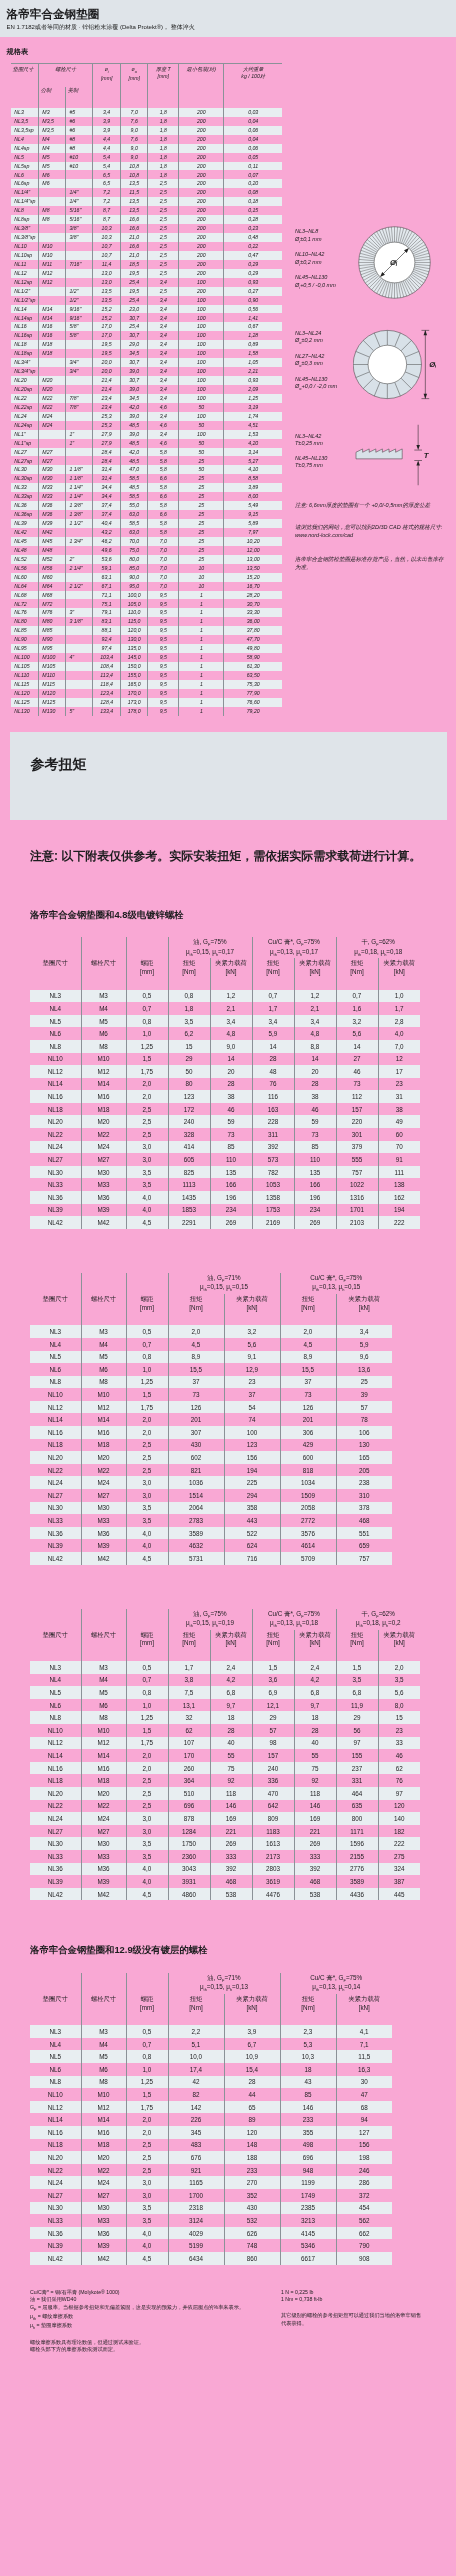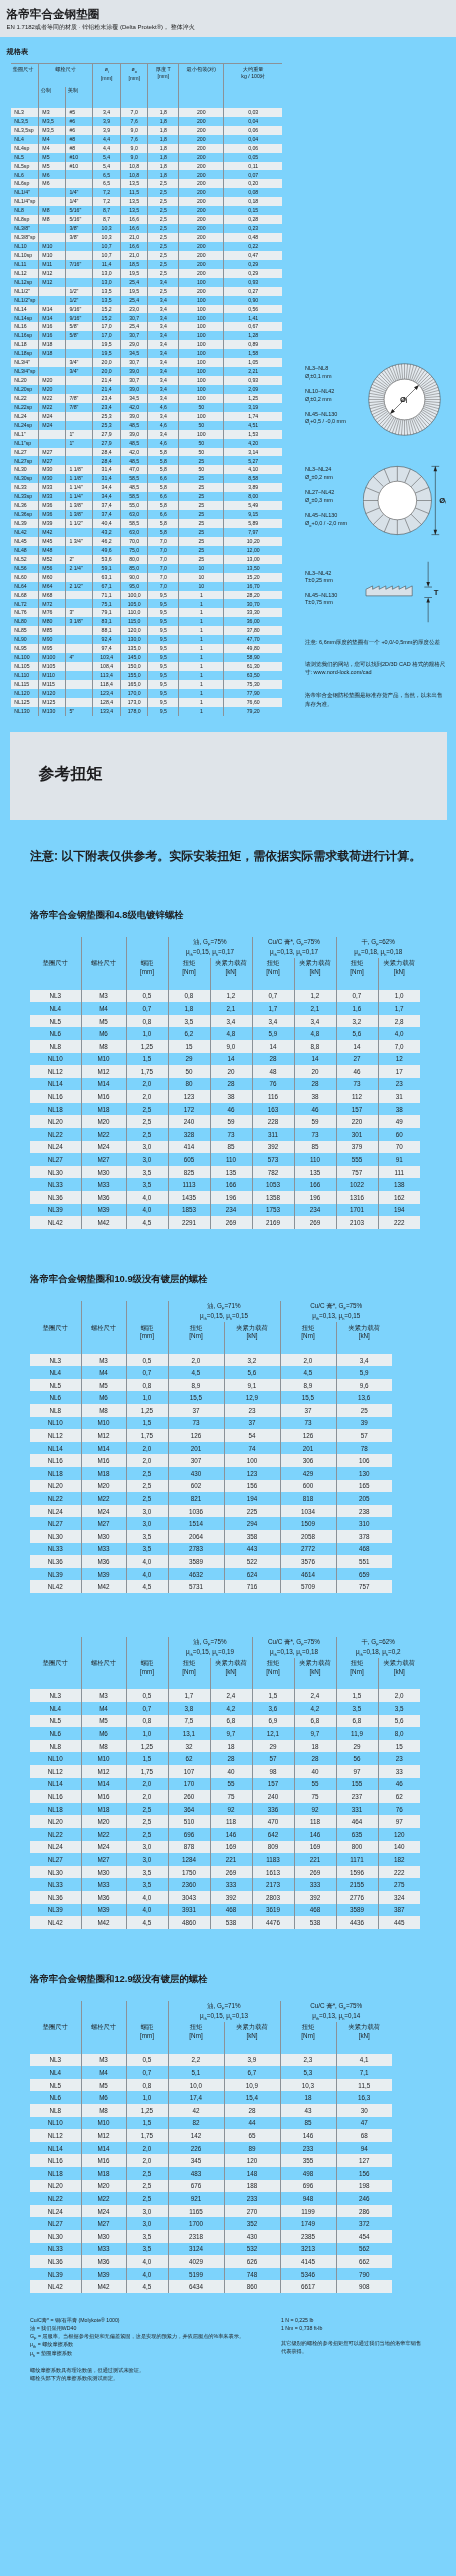--- a/index.html
+++ b/index.html
@@ -9,31 +9,31 @@
     --ink:#1d1d1f;
   }
   *{box-sizing:border-box;}
   html,body{margin:0;padding:0;}
   body{
     width:457px;
     font-family:"Liberation Sans","DejaVu Sans",sans-serif;
     color:var(--ink);
     background:#ffffff;
   }
-  #page{width:457px;height:2576px;overflow:hidden;position:relative;background:#7dd3fc;}
+  #page{width:457px;height:2576px;overflow:hidden;position:relative;background:#f9a8d4;}
 
   
   .banner{background:var(--banner-bg);padding:6.6px 7.7px 6.6px 6.6px;height:37px;}
   .banner h1{margin:0;font-size:11.6px;font-weight:bold;line-height:1.15;}
   .banner .subtitle{margin-top:2.8px;font-size:6px;color:#222;}
 
   .spec-heading{margin:10px 0 5.5px 6.6px;font-size:7.2px;font-weight:bold;}
 
   
-  .spec-flex{display:flex;padding:0 10px 0 11px;gap:23px;align-items:flex-end;}
+  .spec-flex{display:flex;padding:0 10px 0 11px;gap:13px;align-items:center;font-style:italic;}
   table{border-collapse:collapse;}
   .spec-table{width:271px;table-layout:fixed;border-top:0.6px solid var(--rule);}
   .spec-table th{font-weight:normal;font-size:5.2px;vertical-align:top;padding:2.8px 1.7px 14.3px 1.7px;line-height:1.25;}
   .spec-table td{font-size:5.2px;padding:1.1px 1.7px;line-height:1.3;}
   .spec-table th.bl,.spec-table td + td{border-left:0.6px solid var(--rule);}
   .spec-table td:first-child{border-left:none;}
   .spec-table .al{text-align:left;}
   .spec-table .ac{text-align:center;}
   .spec-table td{text-align:center;}
   .spec-table td:nth-child(1),.spec-table td:nth-child(2),.spec-table td:nth-child(3){text-align:left;padding-left:3.3px;}
@@ -43,21 +43,21 @@
   
   .aside{flex:1;display:flex;flex-direction:column;padding-top:20px;font-size:5.5px;}
   .fig{display:flex;align-items:center;margin-bottom:14.3px;}
   .fig-labels{width:58px;flex:none;}
   .tol-item{margin-bottom:7.2px;line-height:1.35;}
   .side-note{line-height:1.45;margin-bottom:14.3px;}
   .stock-note{margin-top:auto;margin-bottom:7.7px;line-height:1.5;}
 
   
   .torque-banner{background:var(--banner-bg);margin:16.5px 10px 0 10px;height:88px;padding:24px 0 0 20.4px;}
-  .torque-banner h2{margin:8px;font-size:16px;font-weight:bold;}
+  .torque-banner h2{margin:0;font-size:14px;font-weight:bold;}
   .torque-banner .tsub{margin-top:5.5px;font-size:8.8px;}
 
   .torque-note{margin:27.5px 0 0 30px;font-size:12px;font-weight:bold;}
 
   
   .tblock{margin-top:44px;}
   .tblock h3{margin:0 0 15.4px 30px;font-size:9.4px;font-weight:bold;}
   .torque{margin-left:30px;table-layout:fixed;}
   .torque th{font-weight:normal;font-size:6.3px;line-height:1.35;vertical-align:bottom;padding:1.1px 2.2px;}
   .torque thead tr.cond th{vertical-align:top;padding-top:1.1px;}
@@ -1230,21 +1230,20 @@
             <td>2169</td>
             <td>269</td>
             <td>2103</td>
             <td>222</td>
           </tr>
         </tbody>
       </table>
   </section>
 
   <section class="tblock">
-    <h3>洛帝牢合金钢垫圈和10.9级没有镀层的螺栓</h3>
     <table class="torque">
         <colgroup>
           <col style="width: 51px;">
           <col style="width: 45px;">
           <col style="width: 42px;">
           <col style="width: 56px;">
           <col style="width: 56px;">
           <col style="width: 56px;">
           <col style="width: 56px;">
         </colgroup>

